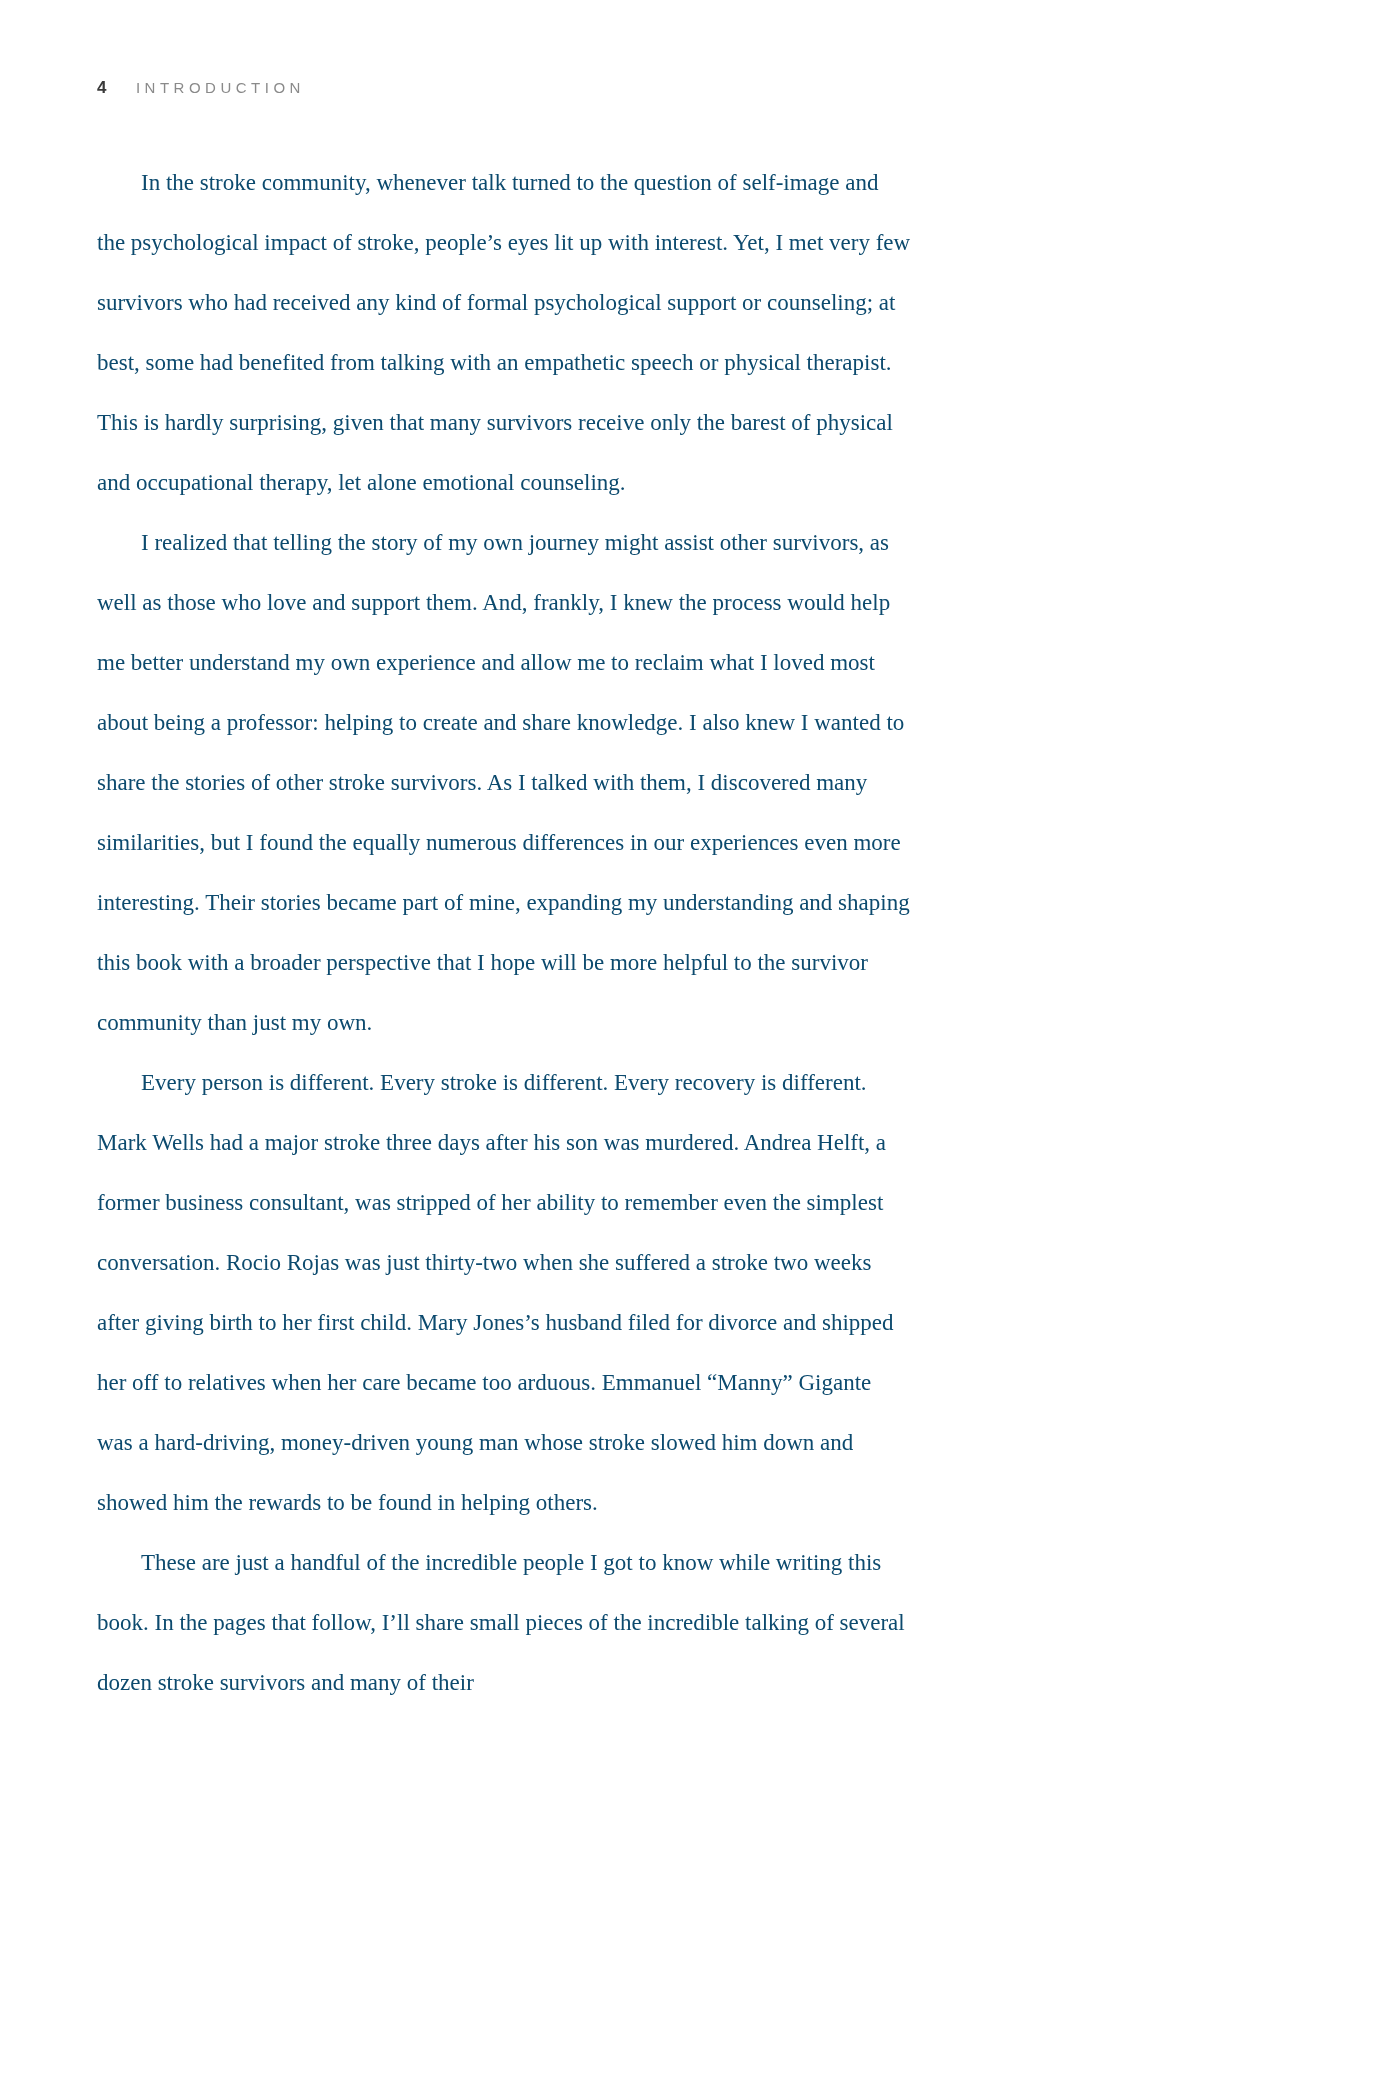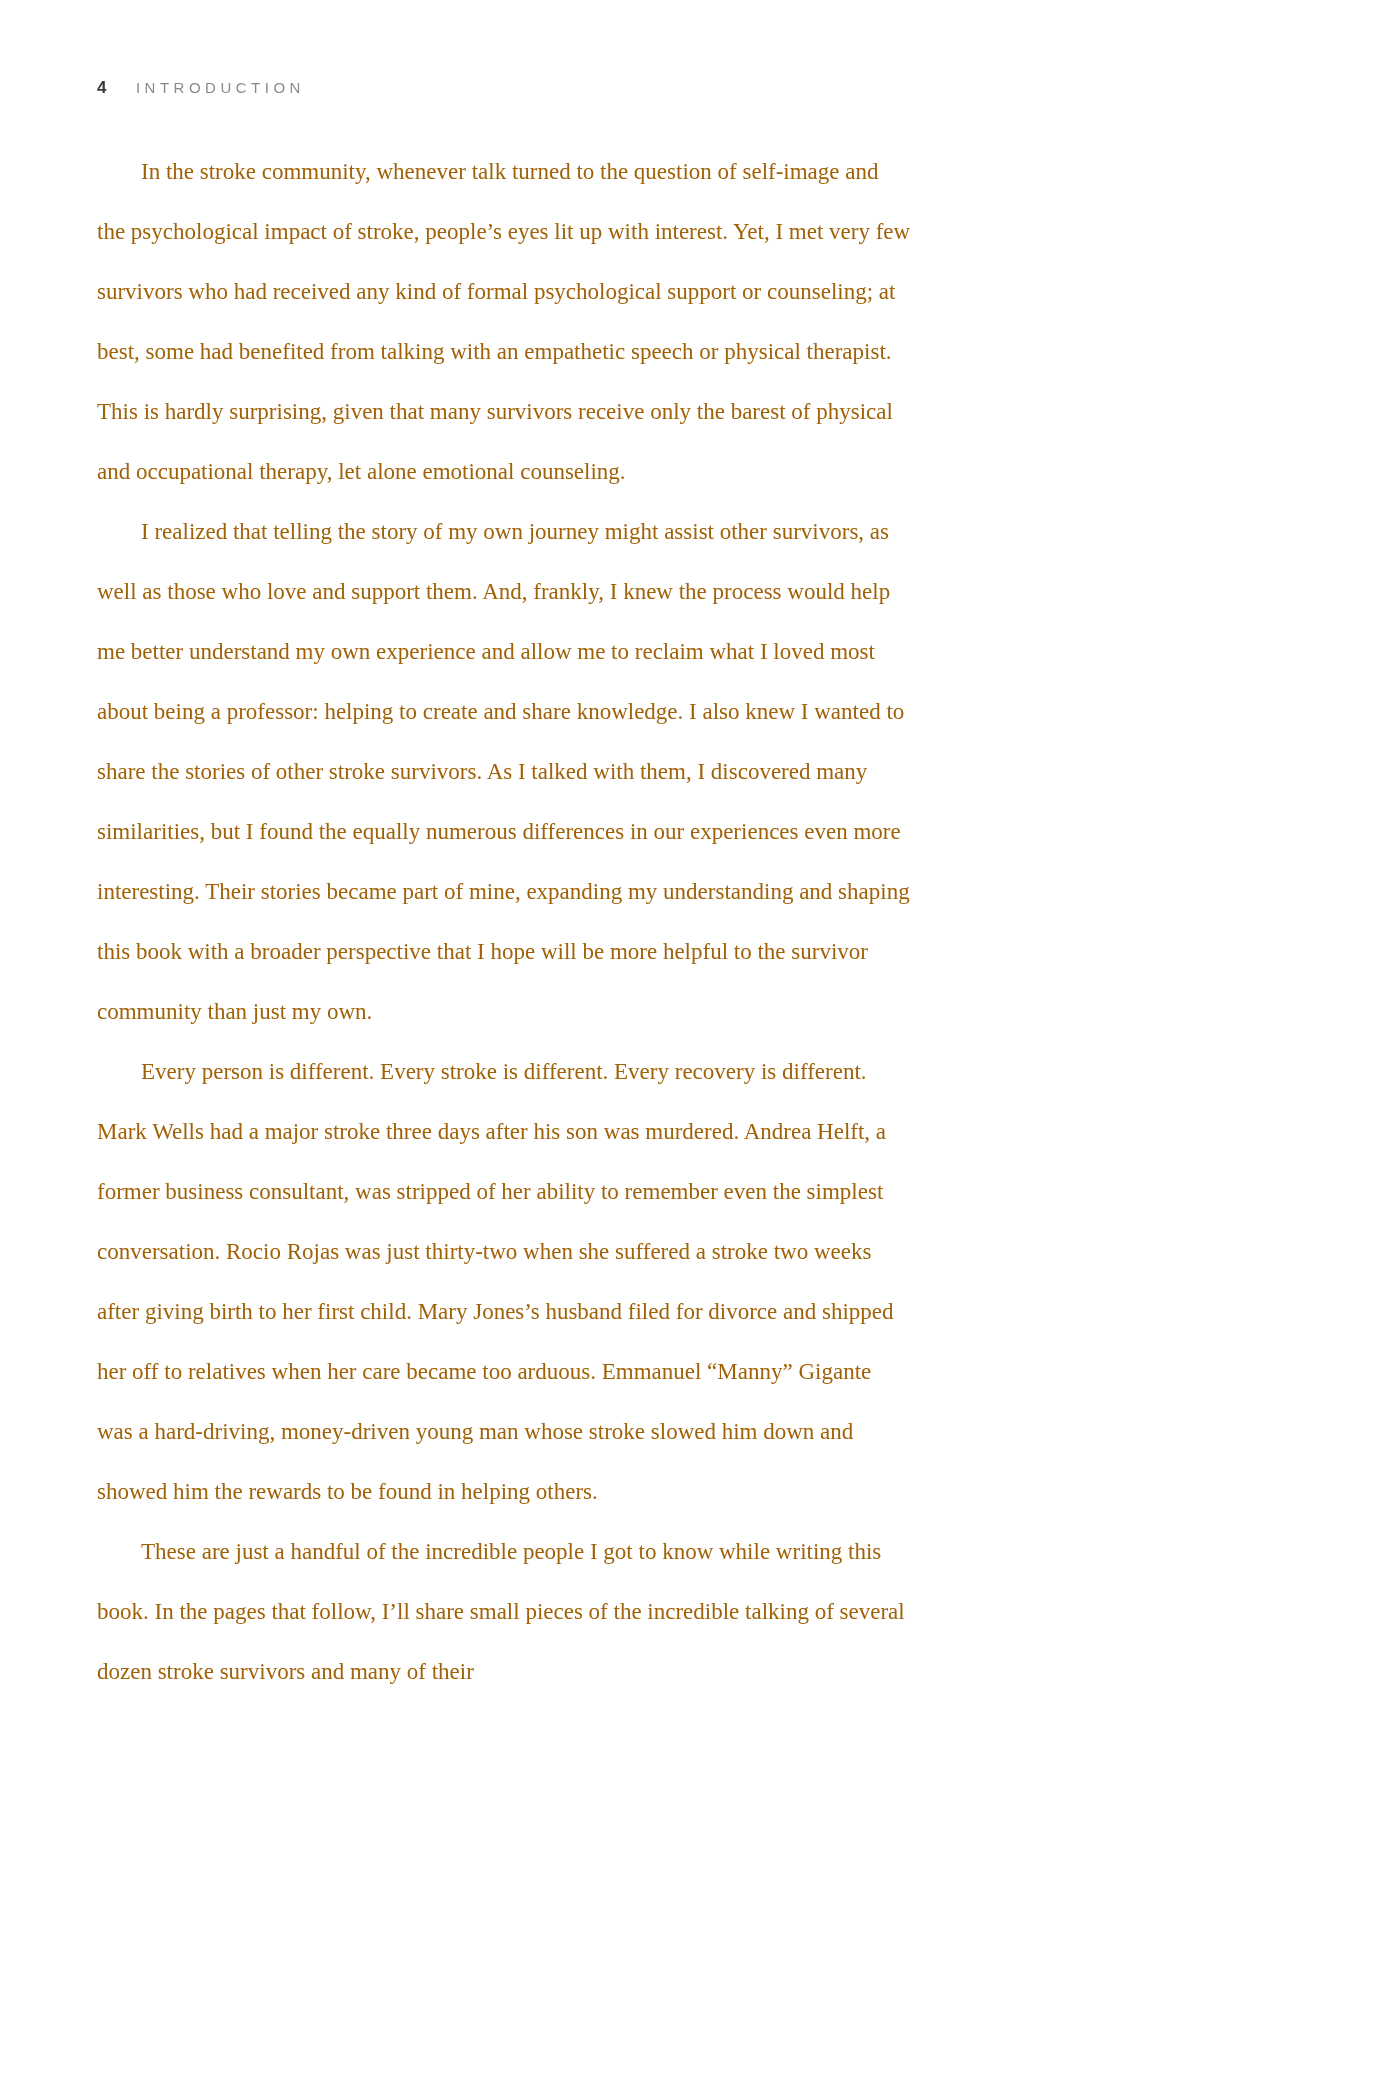--- a/index.html
+++ b/index.html
@@ -33,27 +33,27 @@
   .running-head {
     display: inline-block;
     font-size: 15px;
     font-weight: 500;
     color: #8a8a8a;
     letter-spacing: 4.5px;
     vertical-align: baseline;
   }
   .text-block {
     position: absolute;
-    top: 142px;
+    top: 153px;
     left: 97px;
     width: 815px;
     font-family: "Liberation Serif", serif;
     font-size: 23px;
     line-height: 60px;
-    color: #a16207;
+    color: #0c4a6e;
     text-align: left;
   }
   .text-block p {
     margin: 0;
     padding: 0;
     text-indent: 44px;
   }
 </style>
 </head>
 <body>

